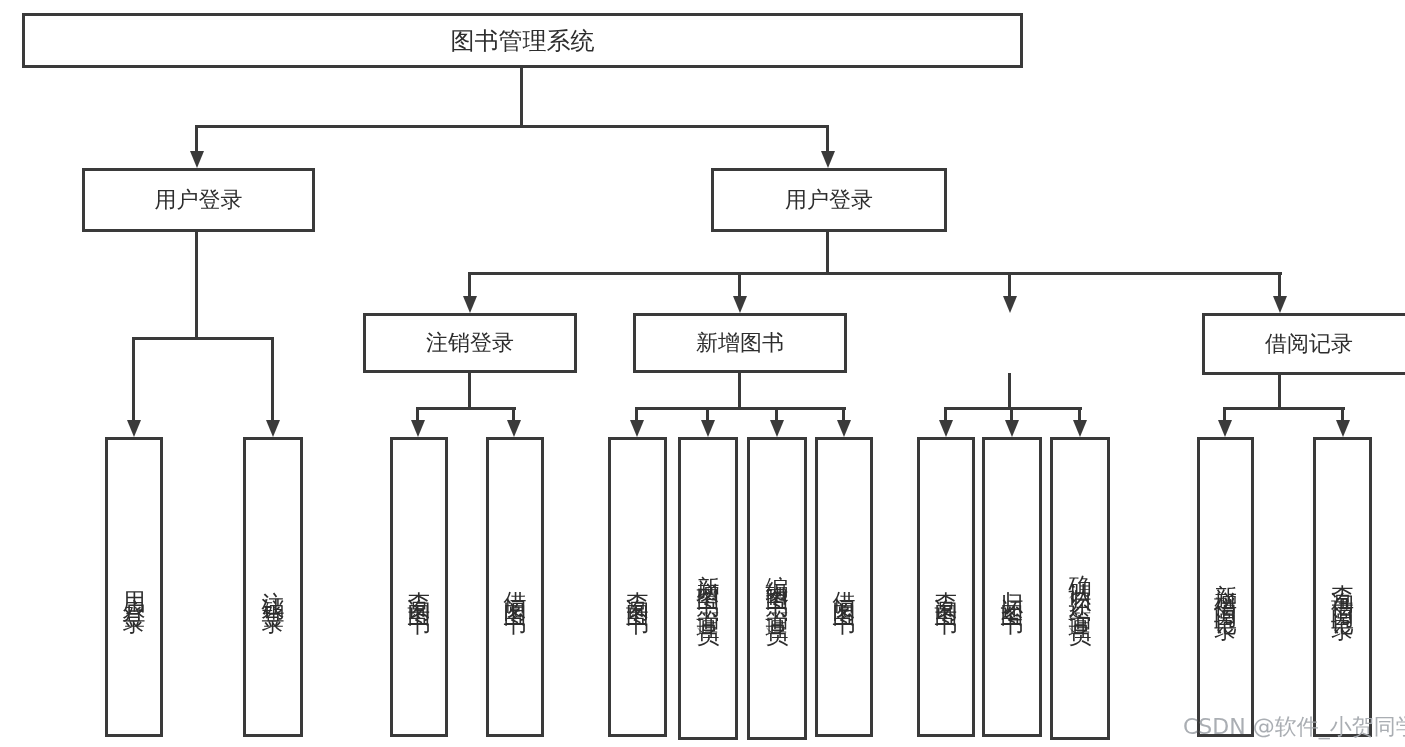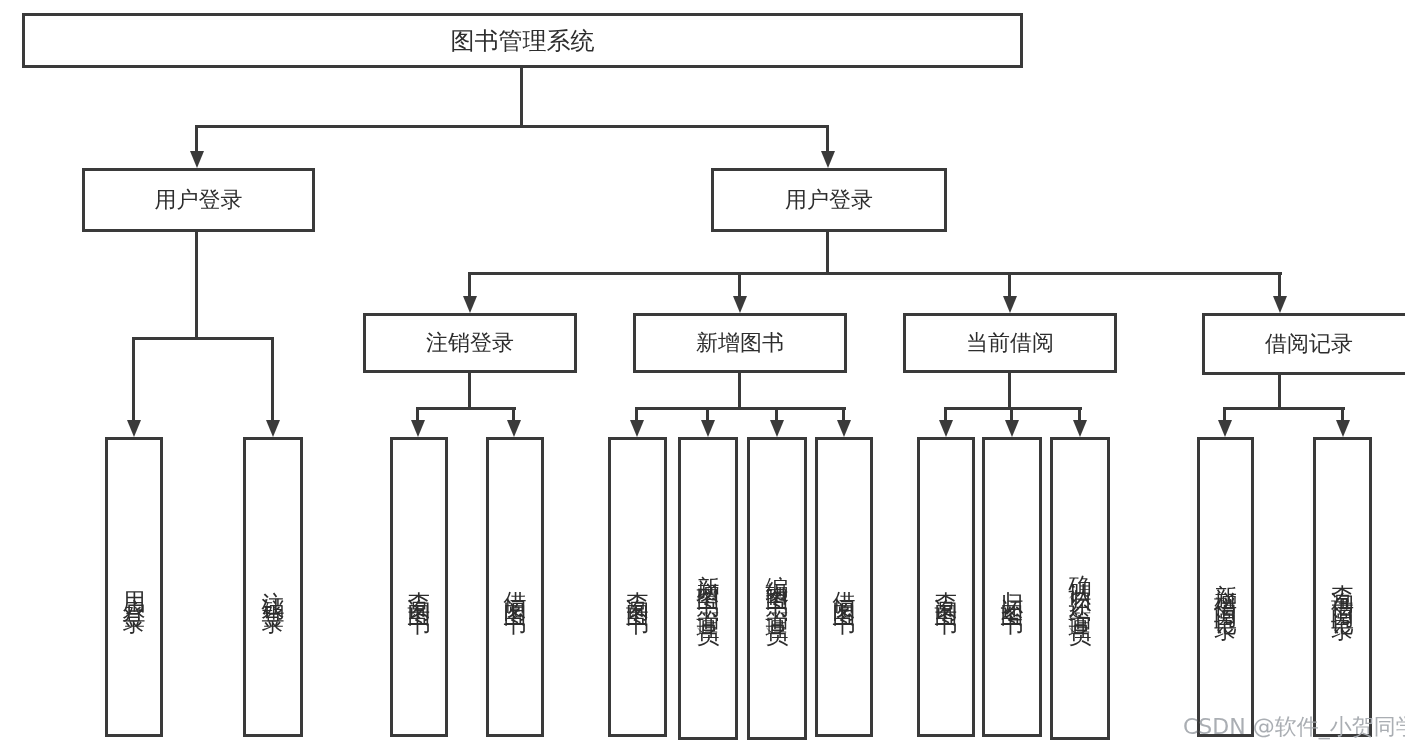--- a/index.html
+++ b/index.html
@@ -72,23 +72,20 @@
   <div class="vline" style="left:1008px;top:272px;height:28px;"></div>
   <div class="arrow" style="left:1003px;top:296px;"></div>
   <div class="vline" style="left:1278px;top:272px;height:28px;"></div>
   <div class="arrow" style="left:1273px;top:296px;"></div>
 
   <div class="box" style="left:363px;top:313px;width:214px;height:60px;">
     <span class="hlabel">注销登录</span>
   </div>
   <div class="box" style="left:633px;top:313px;width:214px;height:60px;">
     <span class="hlabel">新增图书</span>
-  </div>
-  <div class="box" style="left:903px;top:313px;width:214px;height:60px;">
-    <span class="hlabel">当前借阅</span>
   </div>
   <div class="box" style="left:1202px;top:313px;width:214px;height:62px;">
     <span class="hlabel">借阅记录</span>
   </div>
 
   <div class="vline" style="left:468px;top:373px;height:37px;"></div>
   <div class="hline" style="left:416px;top:407px;width:100px;"></div>
   <div class="vline" style="left:416px;top:407px;height:17px;"></div>
   <div class="arrow" style="left:411px;top:420px;"></div>
   <div class="vline" style="left:512px;top:407px;height:17px;"></div>

